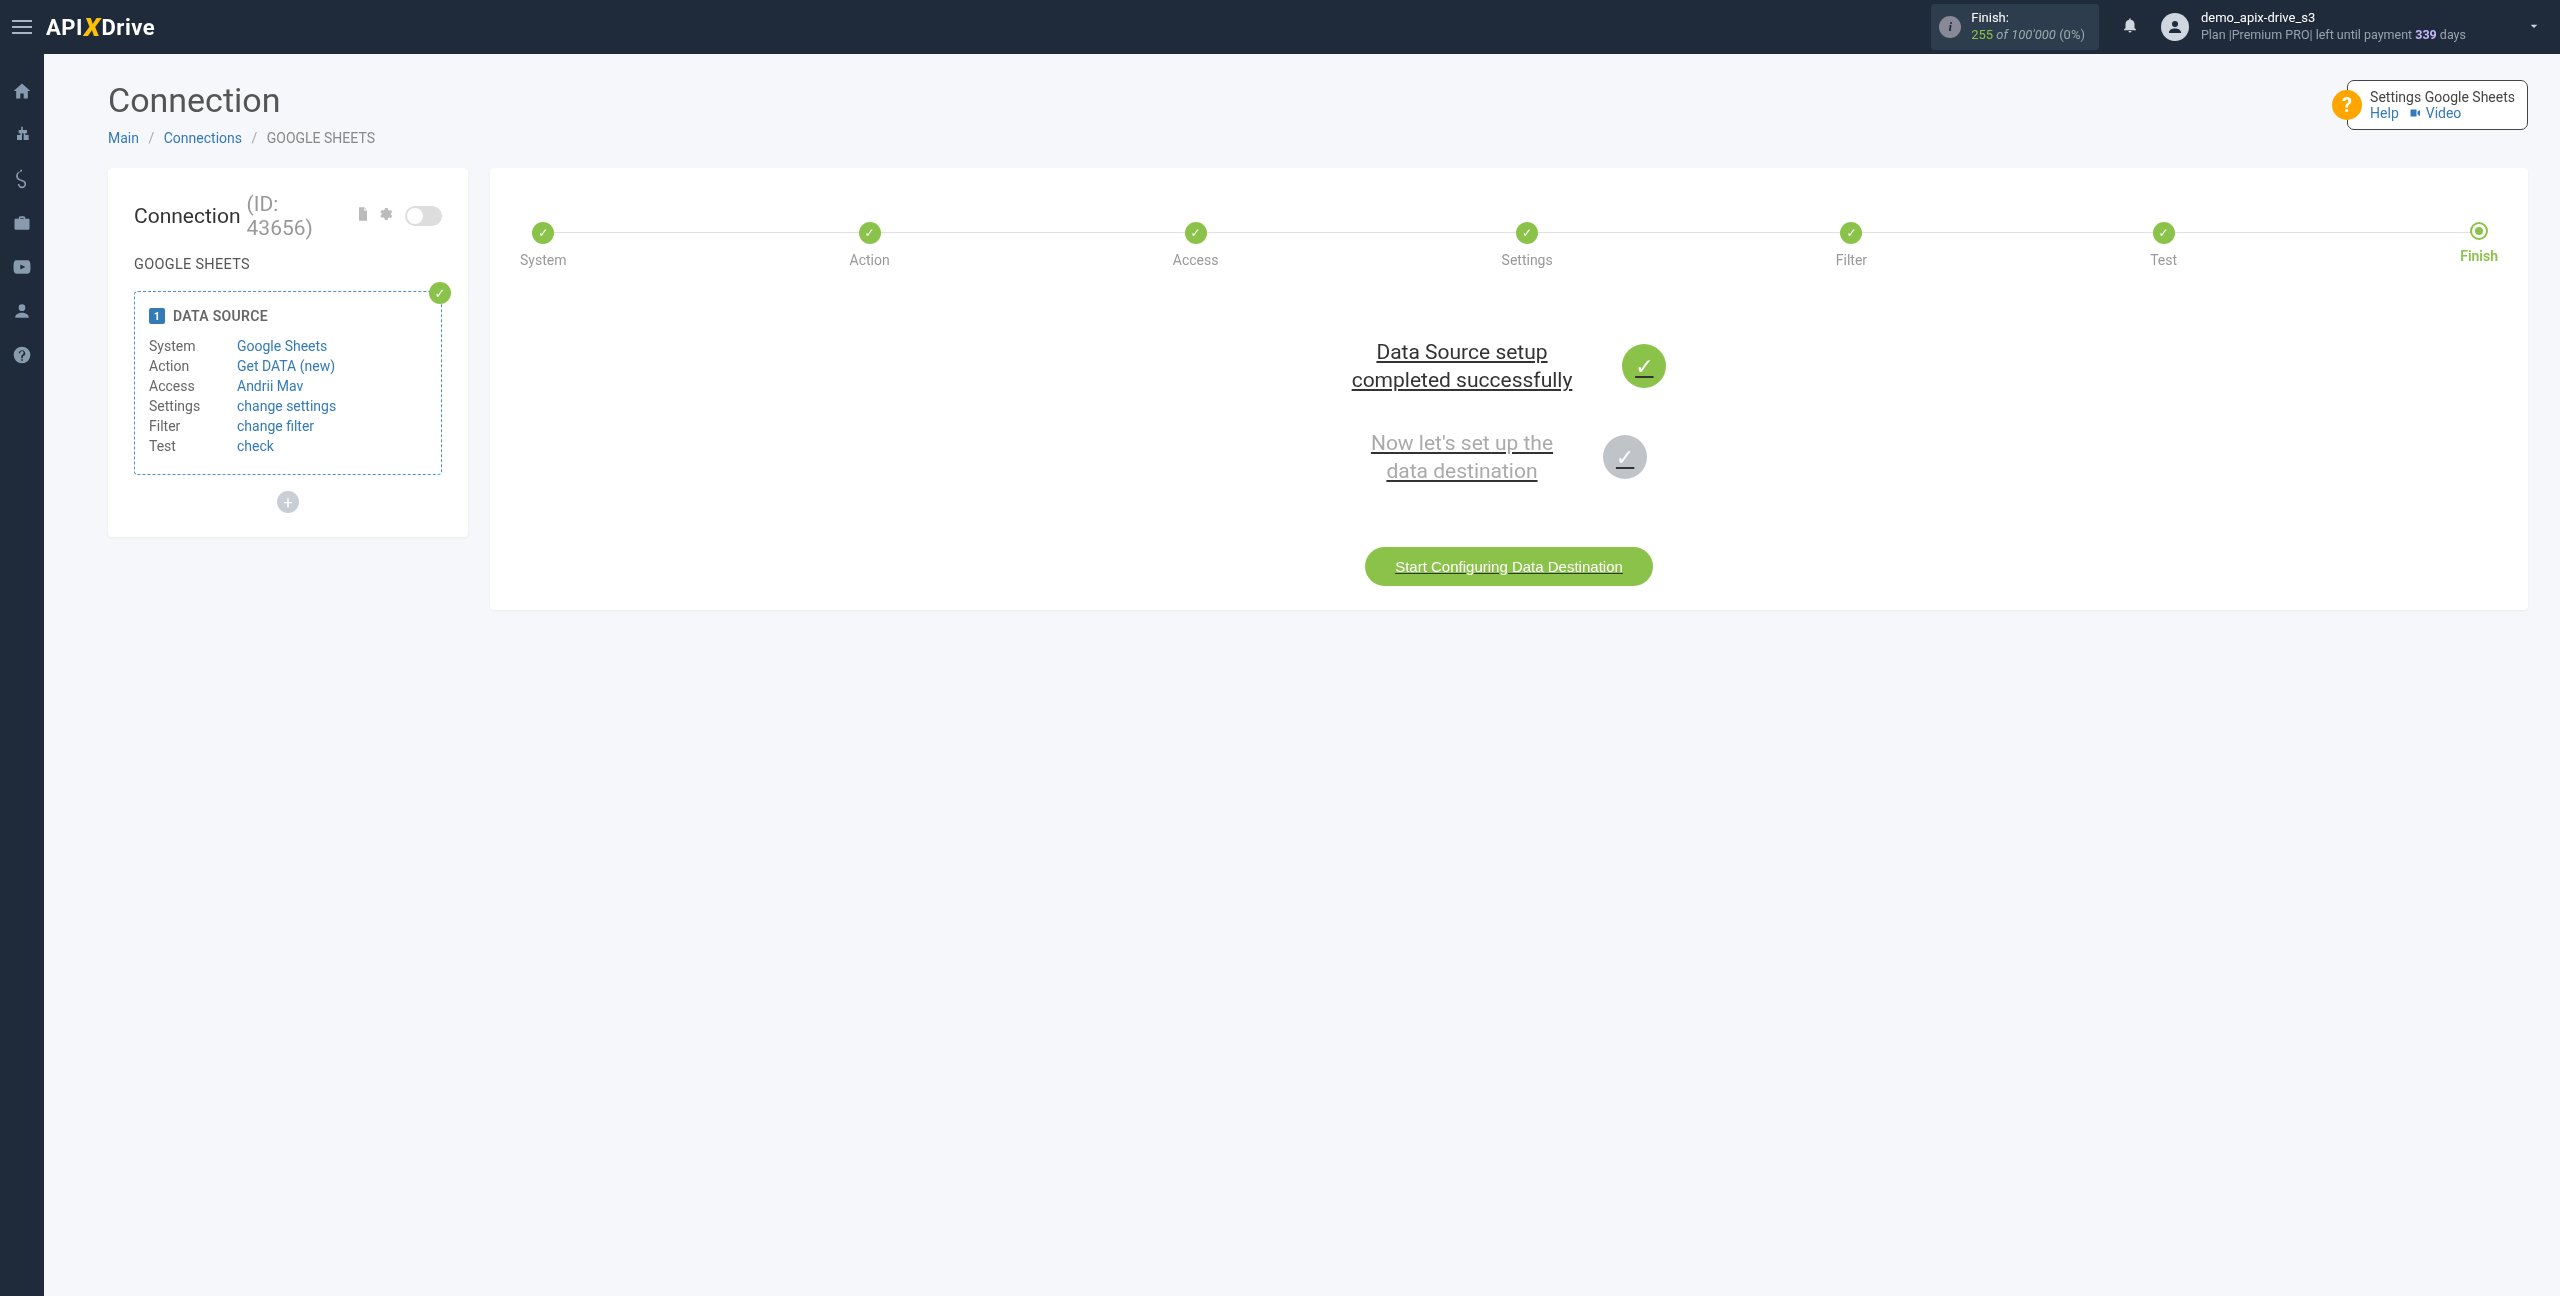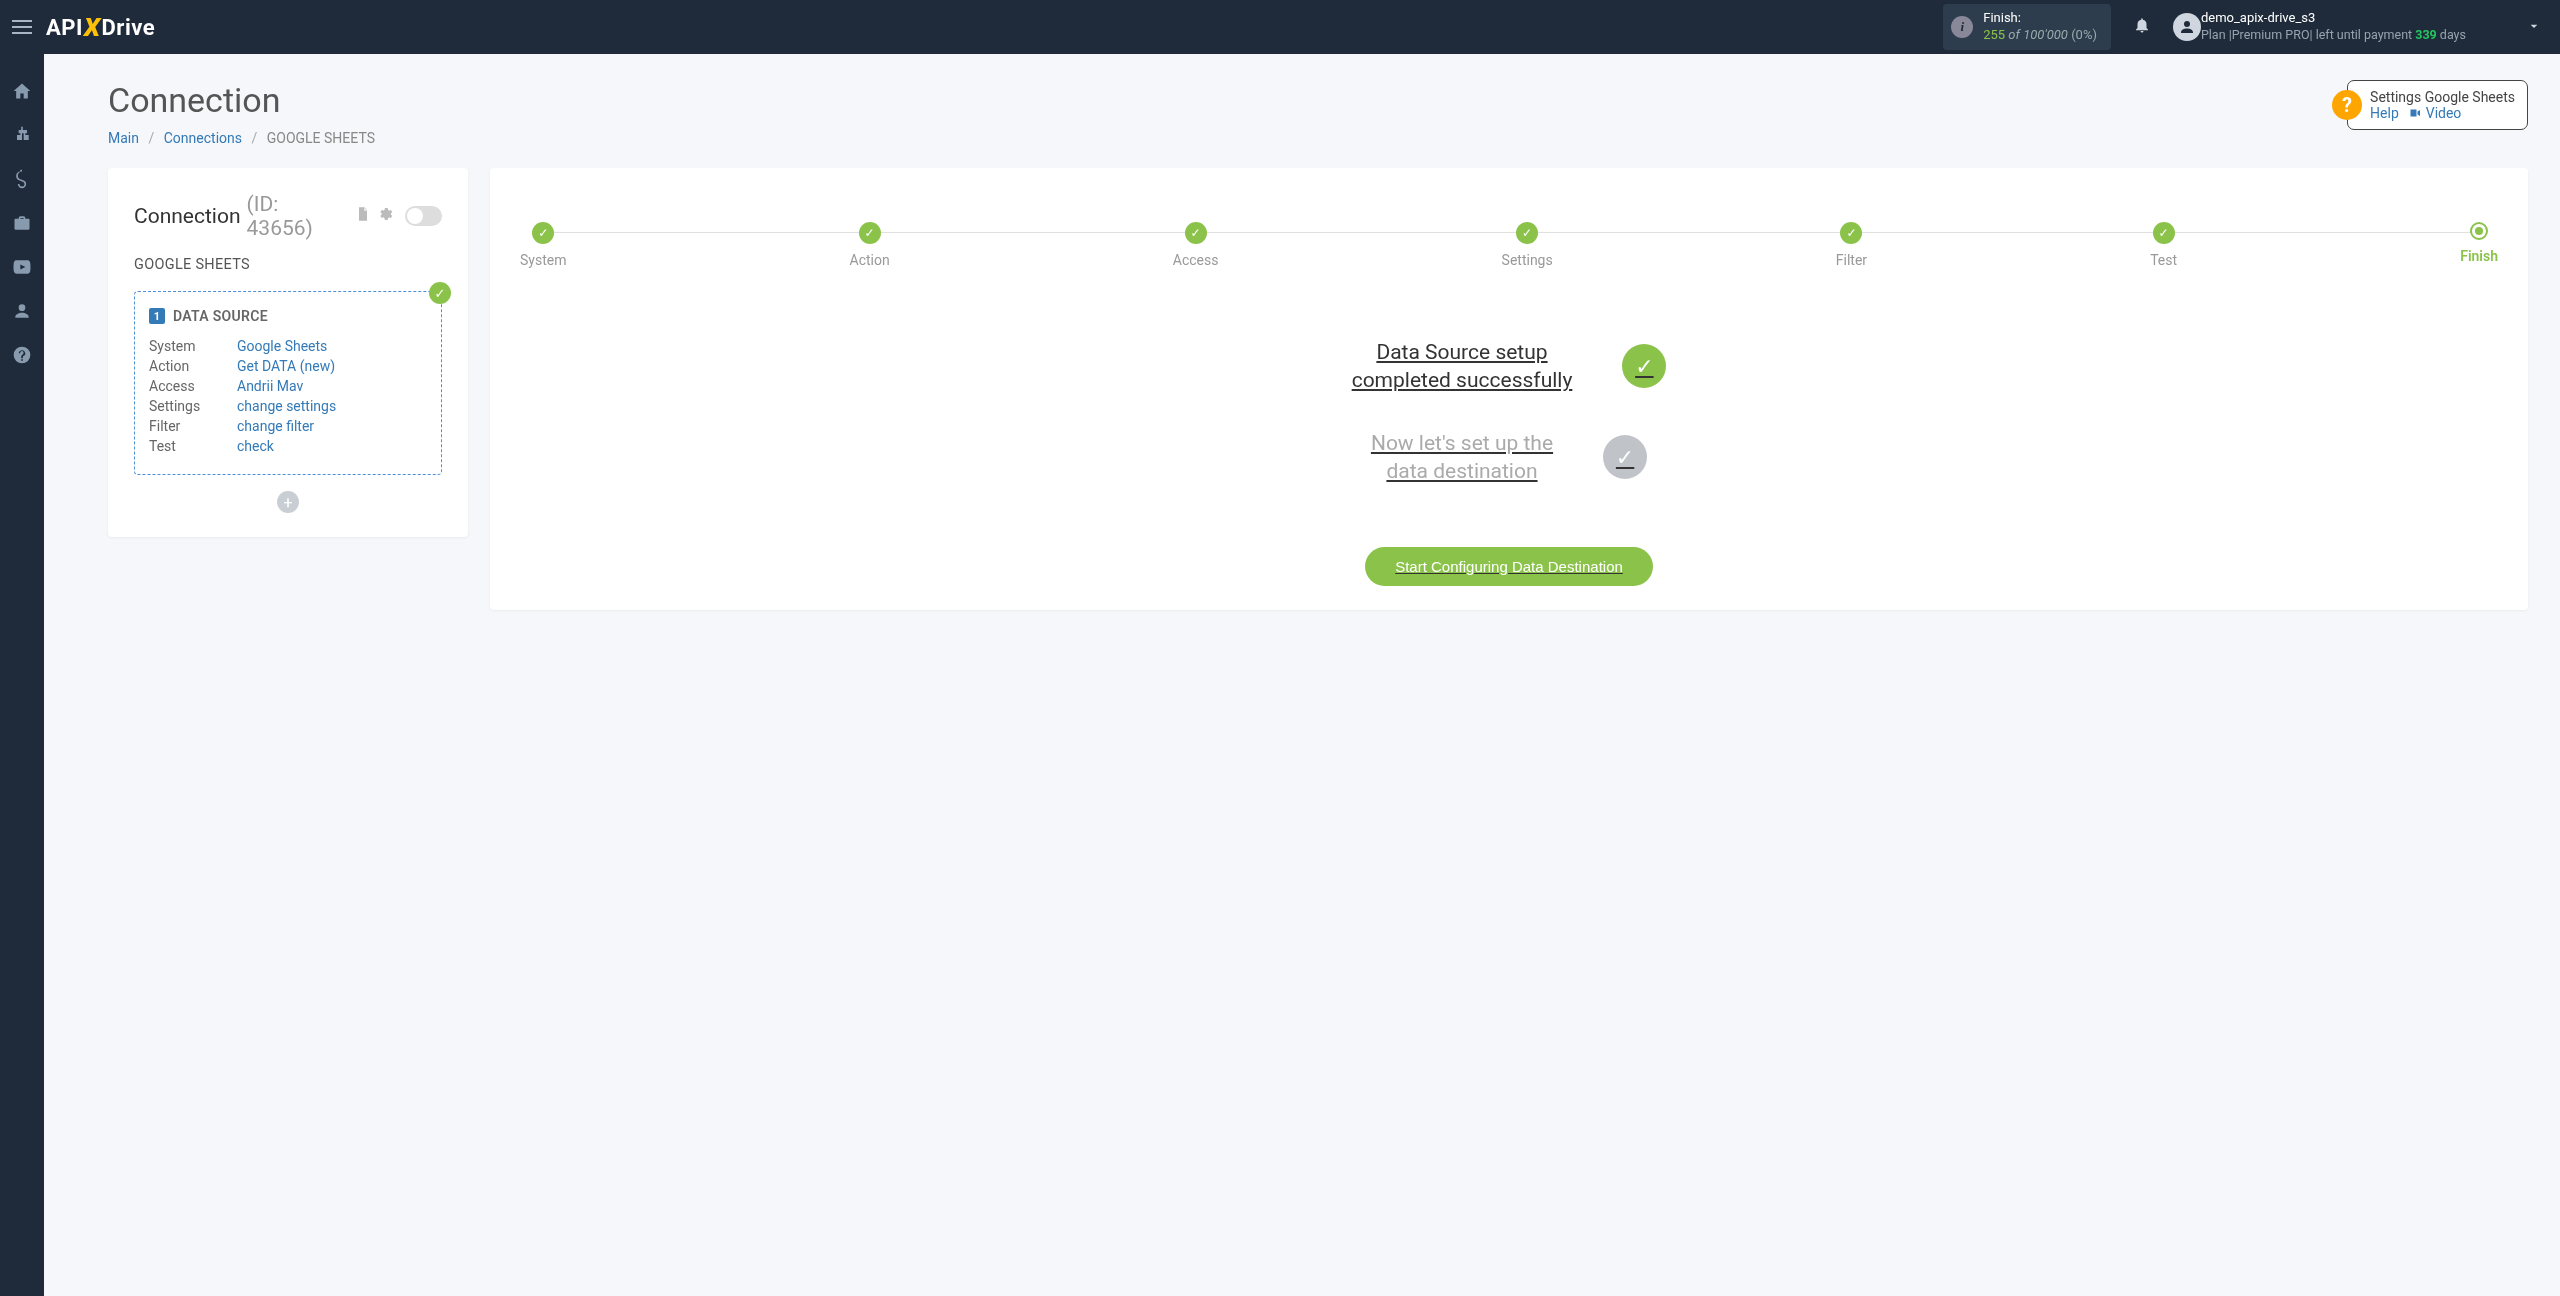--- a/index.html
+++ b/index.html
@@ -11,21 +11,21 @@
 .logo { margin-left: 14px; font-size: 22px; font-weight: 700; display: flex; align-items: center; letter-spacing: 0.5px; }
 .logo .x { color: #ffc107; font-weight: 900; font-size: 26px; margin: 0 1px; position: relative; font-style: italic; }
 .topbar-spacer { flex: 1; }
 .actions-box { background: #2e3d4e; border-radius: 4px; padding: 6px 14px 6px 8px; display: flex; align-items: center; gap: 10px; }
 .actions-box .info-icon { width: 22px; height: 22px; border-radius: 50%; background: #889; display: flex; align-items: center; justify-content: center; font-weight: bold; color: #1f2b3a; font-size: 13px; font-style: italic; font-family: Georgia, serif; }
 .actions-text { font-size: 13px; line-height: 1.3; }
 .actions-text .line2 { color: #8bc34a; }
 .actions-text .of { font-style: italic; color: #9aa; }
 .actions-text .pct { color: #9aa; }
 .bell { margin: 0 22px; font-size: 18px; color: #cfd6df; cursor: pointer; }
-.user-block { display: flex; align-items: center; }
+.user-block { display: flex; align-items: center; gap: 12px; }
 .avatar { width: 28px; height: 28px; border-radius: 50%; background: #cfd6df; display: flex; align-items: center; justify-content: center; }
 .avatar svg { width: 18px; height: 18px; fill: #1f2b3a; }
 .user-text { font-size: 13px; line-height: 1.3; }
 .user-text .username { color: #fff; }
 .user-text .plan { color: #98a3af; font-size: 12.5px; }
 .chevron-down { margin-left: auto; margin-right: 6px; color: #cfd6df; cursor: pointer; padding-left: 60px; font-size: 14px; }
 
 .layout { display: flex; min-height: calc(100vh - 54px); gap: 32px; }
 .sidebar { width: 44px; background: #1f2b3a; padding-top: 26px; display: flex; flex-direction: column; align-items: center; gap: 22px; }
 .sidebar .nav-icon { width: 22px; height: 22px; color: #889aad; cursor: pointer; display: flex; align-items: center; justify-content: center; }
@@ -120,21 +120,21 @@
   </div>
   <div class="user-block">
     <div class="avatar">
       <svg viewBox="0 0 24 24">
           <path d="M12 12a4 4 0 1 0-4-4 4 4 0 0 0 4 4zm0 2c-4 0-8 2-8 5v1h16v-1c0-3-4-5-8-5z"></path>
         </svg>
     </div>
     <div class="user-text">
       <div class="username">demo_apix-drive_s3</div>
       <div class="plan">
-        <span>Plan |</span><span>Premium PRO</span><span>| left until payment </span><b style="color:#22c55e">339</b><span> days</span>
+        <span>Plan |</span><span>Premium PRO</span><span>| left until payment </span><b style="color:#c4b5fd">339</b><span> days</span>
       </div>
     </div>
   </div>
   <div class="chevron-down">
     <svg viewBox="0 0 24 24" width="16" height="16" fill="currentColor">
         <path d="M7 10l5 5 5-5z"></path>
       </svg>
   </div>
 </div>
 

